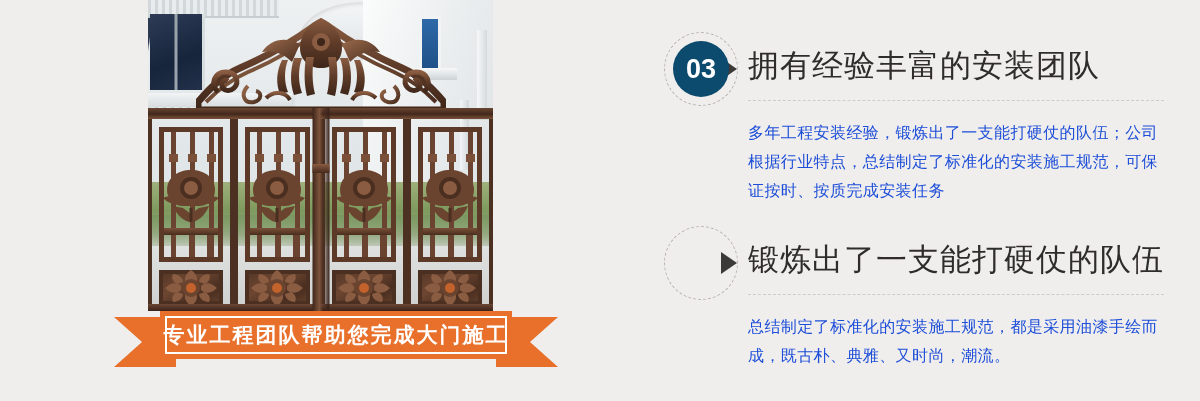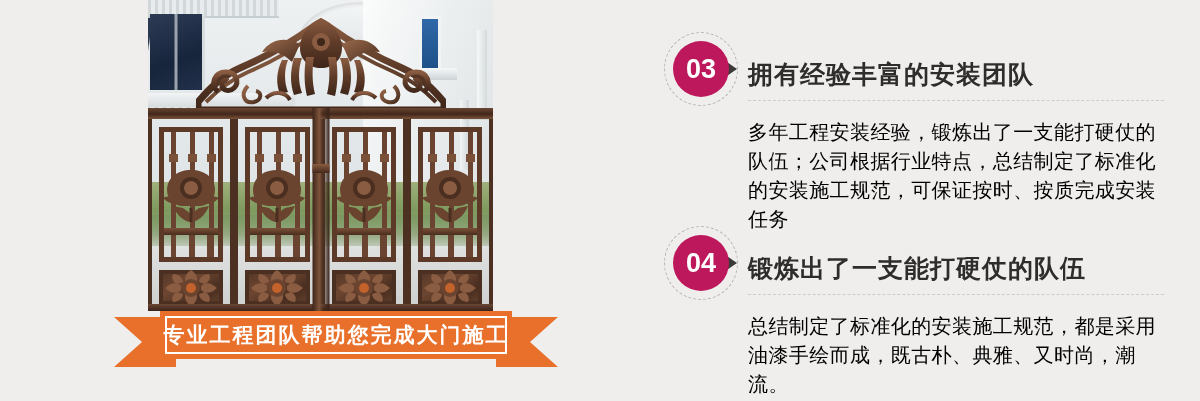--- a/index.html
+++ b/index.html
@@ -269,21 +269,21 @@
   .badge-ring {
     position: absolute; inset: 0;
     border: 1px dashed #b6b2ae;
     border-radius: 50%;
     box-sizing: border-box;
   }
   .badge-disc {
     position: absolute;
     left: 9px; top: 9px;
     width: 56px; height: 56px;
-    background: #be185d;
+    background: #0c4a6e;
     border-radius: 50%;
     display: flex; align-items: center; justify-content: center;
   }
   .badge-disc span {
     color: #ffffff;
     font-size: 27px;
     font-weight: bold;
     letter-spacing: 0px;
     line-height: 1;
   }
@@ -292,42 +292,42 @@
     left: 57px; top: 26px;
     width: 0; height: 0;
     border-top: 11px solid transparent;
     border-bottom: 11px solid transparent;
     border-left: 16px solid #3c3a38;
   }
 
   .feature-head {
     position: absolute;
     left: 84px;
-    top: 26px;
-    font-size: 25px;
-    font-weight: bold;
+    top: 13px;
+    font-size: 31px;
+    font-weight: normal;
     color: #2f2d2c;
     letter-spacing: 1px;
     white-space: nowrap;
   }
   .divider {
     position: absolute;
     left: 84px;
     top: 68px;
     width: 416px;
     border-top: 1px dashed #cfcbc7;
   }
   .feature-body {
     position: absolute;
     left: 84px;
     top: 86px;
     width: 420px;
-    font-size: 20px;
+    font-size: 16px;
     line-height: 29px;
-    color: #000000;
+    color: #1d4ed8;
     letter-spacing: 0.4px;
   }
 </style>
 </head>
 <body>
 
 <div class="page">
 
   <div class="photo-block">
     <div class="gate-photo">
@@ -578,23 +578,20 @@
       </div>
       <div class="feature-head">拥有经验丰富的安装团队</div>
       <div class="divider"></div>
       <div class="feature-body">多年工程安装经验，锻炼出了一支能打硬仗的队伍；公司根据行业特点，总结制定了标准化的安装施工规范，可保证按时、按质完成安装任务</div>
     </div>
 
     <div class="feature f2">
       <div class="badge">
         <div class="badge-ring"></div>
         <div class="badge-point"></div>
-        <div class="badge-disc">
-          <span>04</span>
-        </div>
       </div>
       <div class="feature-head">锻炼出了一支能打硬仗的队伍</div>
       <div class="divider"></div>
       <div class="feature-body">总结制定了标准化的安装施工规范，都是采用油漆手绘而成，既古朴、典雅、又时尚，潮流。</div>
     </div>
 
   </div>
 </div>
 
 </body></html>

